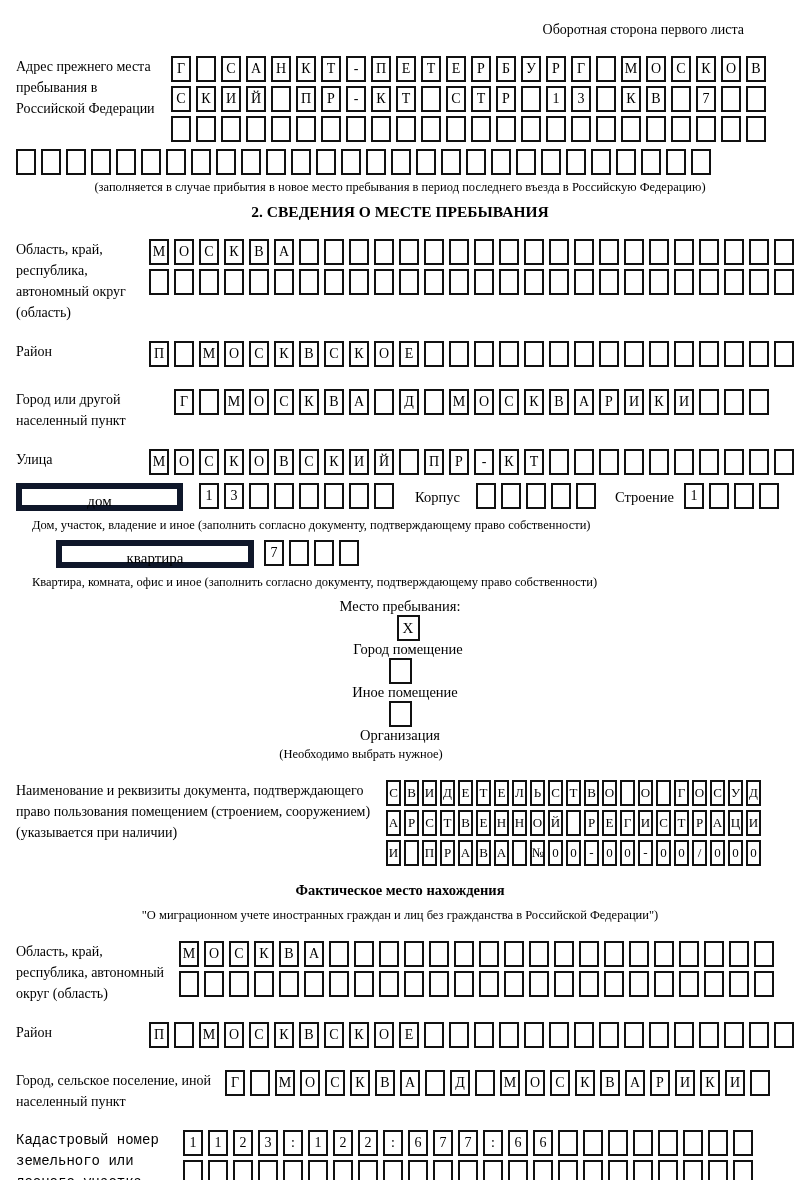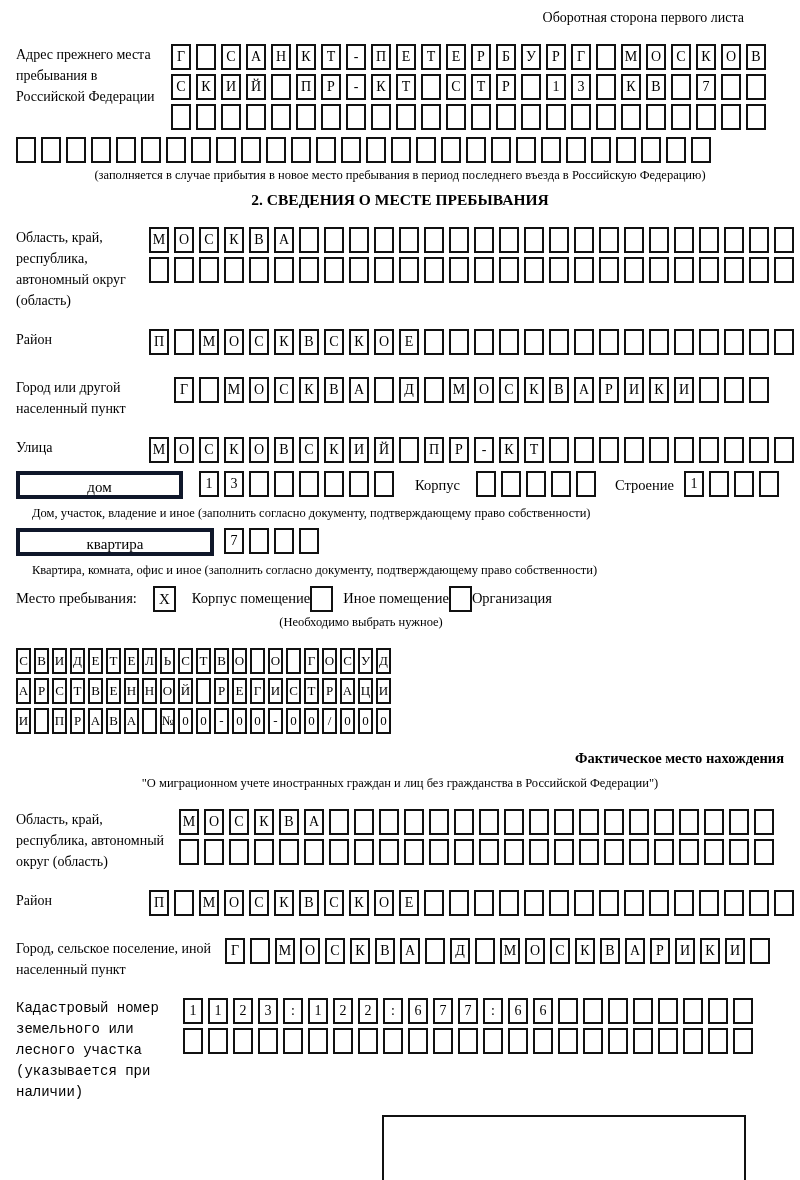--- a/index.html
+++ b/index.html
@@ -1,47 +1,47 @@
 <!DOCTYPE html>
 <html><head>
 <meta charset="utf-8">
 <style>
   html,body{margin:0;padding:0;background:#fff;}
   .page{
     position:relative;width:800px;height:1180px;box-sizing:border-box;
-    padding:0 16px;background:#fff;color:#000;overflow:hidden;
+    padding:12px 16px;background:#fff;color:#000;overflow:hidden;
     font-family:"Liberation Serif","DejaVu Serif",serif;
   }
   .top-note{text-align:right;font-size:14px;padding-right:40px;margin:10px 0 16px;}
   .frow{display:flex;align-items:flex-start;margin-bottom:3px;margin-top:18px;}
   .flabel{flex:none;font-size:14px;line-height:1.5;padding-right:8px;box-sizing:border-box;}
   .w155{width:155px;} .w133{width:133px;} .w158{width:158px;} .w370{width:370px;}
   .w163{width:163px;} .w209{width:209px;} .w167{width:167px;font-family:Liberation Mono, monospace;}
   .fboxes{flex:1 1 auto;min-width:0;}
   .boxrow{white-space:nowrap;height:26px;margin-bottom:4px;}
   .cell{
     display:inline-block;box-sizing:border-box;width:20px;height:26px;
     border:2px solid #111;margin-right:5px;text-align:center;
     font-size:14px;line-height:22px;vertical-align:top;background:#fff;
   }
   .sm .cell{width:15px;margin-right:3px;font-size:13px;}
   .fullrow{margin:2px 0 4px 0;}
   .caption{font-size:12.5px;line-height:1.3;}
   .center{text-align:center;}
   .sec-title{font-weight:bold;font-size:15.5px;text-align:center;margin:8px 0 10px;}
-  .sub-title{font-weight:bold;font-size:14.5px;text-align:right;margin:12px 0 8px;}
+  .sub-title{font-weight:bold;font-size:14.5px;text-align:center;margin:12px 0 8px;}
   .field-box{
-    display:inline-block;box-sizing:border-box;border:4px solid #0f172a;height:28px;
+    display:inline-block;box-sizing:border-box;border:6px solid #0f172a;height:28px;
     line-height:24px;text-align:center;font-size:15px;vertical-align:top;background:#fff;
   }
   .inline-row{display:flex;align-items:flex-start;margin:4px 0 4px;}
   .inline-lbl{font-size:14.5px;line-height:28px;white-space:nowrap;}
   .gap8{margin-left:16px;} .gap10{margin-left:10px;} .gap14{margin-left:14px;} .gap18{}
   .left-caption{margin:0 0 6px 16px;}
-  .mesto-row{display:flex;align-items:center;font-size:14.5px;margin:8px 0 2px;}
+  .mesto-row{display:flex;align-items:center;font-size:14.5px;margin:8px 0 2px;flex-direction:column;}
   .checkbox{
     display:inline-block;box-sizing:border-box;width:23px;height:26px;border:2px solid #111;
     text-align:center;font-size:15px;line-height:22px;background:#fff;
   }
   .mesto-caption{margin:2px 0 8px 180px;width:330px;text-align:center;}
   .stamp-box{width:360px;height:176px;border:2px solid #111;margin:12px 0 6px 366px;background:#fff;}
 </style>
 </head>
 <body>
 
@@ -95,37 +95,38 @@
     <span class="field-box" style="width:176px;">дом</span>
     <span class="boxrow gap8"><span class="cell">1</span><span class="cell">3</span><span class="cell"></span><span class="cell"></span><span class="cell"></span><span class="cell"></span><span class="cell"></span><span class="cell"></span></span>
     <span class="inline-lbl gap8">Корпус</span>
     <span class="boxrow gap8"><span class="cell"></span><span class="cell"></span><span class="cell"></span><span class="cell"></span><span class="cell"></span></span>
     <span class="inline-lbl gap14">Строение</span>
     <span class="boxrow gap10"><span class="cell">1</span><span class="cell"></span><span class="cell"></span><span class="cell"></span></span>
   </div>
   <div class="caption left-caption">Дом, участок, владение и иное (заполнить согласно документу, подтверждающему право собственности)</div>
 
   <div class="inline-row">
-    <span class="field-box" style="width:198px;">квартира</span>
+    <span class="field-box" style="width:198px;margin-left:40px;">квартира</span>
     <span class="boxrow gap10"><span class="cell">7</span><span class="cell"></span><span class="cell"></span><span class="cell"></span></span>
   </div>
   <div class="caption left-caption">Квартира, комната, офис и иное (заполнить согласно документу, подтверждающему право собственности)</div>
 
   <div class="mesto-row">
     <span>Место пребывания:</span>
     <span class="checkbox gap8">X</span>
-    <span class="gap8">Корпус помещение</span>
+    <span class="gap8">Город помещение</span>
     <span class="checkbox gap18"></span>
     <span class="gap10">Иное помещение</span>
     <span class="checkbox gap18"></span>
     <span class="gap18">Организация</span>
   </div>
   <div class="caption mesto-caption">(Необходимо выбрать нужное)</div>
 
   <div class="frow">
+    <div class="flabel w370">Наименование и реквизиты документа, подтверждающего право пользования помещением (строением, сооружением) (указывается при наличии)</div>
     <div class="fboxes sm">
       <div class="boxrow"><span class="cell">С</span><span class="cell">В</span><span class="cell">И</span><span class="cell">Д</span><span class="cell">Е</span><span class="cell">Т</span><span class="cell">Е</span><span class="cell">Л</span><span class="cell">Ь</span><span class="cell">С</span><span class="cell">Т</span><span class="cell">В</span><span class="cell">О</span><span class="cell"></span><span class="cell">О</span><span class="cell"></span><span class="cell">Г</span><span class="cell">О</span><span class="cell">С</span><span class="cell">У</span><span class="cell">Д</span></div>
       <div class="boxrow"><span class="cell">А</span><span class="cell">Р</span><span class="cell">С</span><span class="cell">Т</span><span class="cell">В</span><span class="cell">Е</span><span class="cell">Н</span><span class="cell">Н</span><span class="cell">О</span><span class="cell">Й</span><span class="cell"></span><span class="cell">Р</span><span class="cell">Е</span><span class="cell">Г</span><span class="cell">И</span><span class="cell">С</span><span class="cell">Т</span><span class="cell">Р</span><span class="cell">А</span><span class="cell">Ц</span><span class="cell">И</span></div>
       <div class="boxrow"><span class="cell">И</span><span class="cell"></span><span class="cell">П</span><span class="cell">Р</span><span class="cell">А</span><span class="cell">В</span><span class="cell">А</span><span class="cell"></span><span class="cell">№</span><span class="cell">0</span><span class="cell">0</span><span class="cell">-</span><span class="cell">0</span><span class="cell">0</span><span class="cell">-</span><span class="cell">0</span><span class="cell">0</span><span class="cell">/</span><span class="cell">0</span><span class="cell">0</span><span class="cell">0</span></div>
     </div>
   </div>
 
   <div class="sub-title">Фактическое место нахождения</div>
   <div class="caption center" style="margin-bottom:8px;">"О миграционном учете иностранных граждан и лиц без гражданства в Российской Федерации")</div>
 

